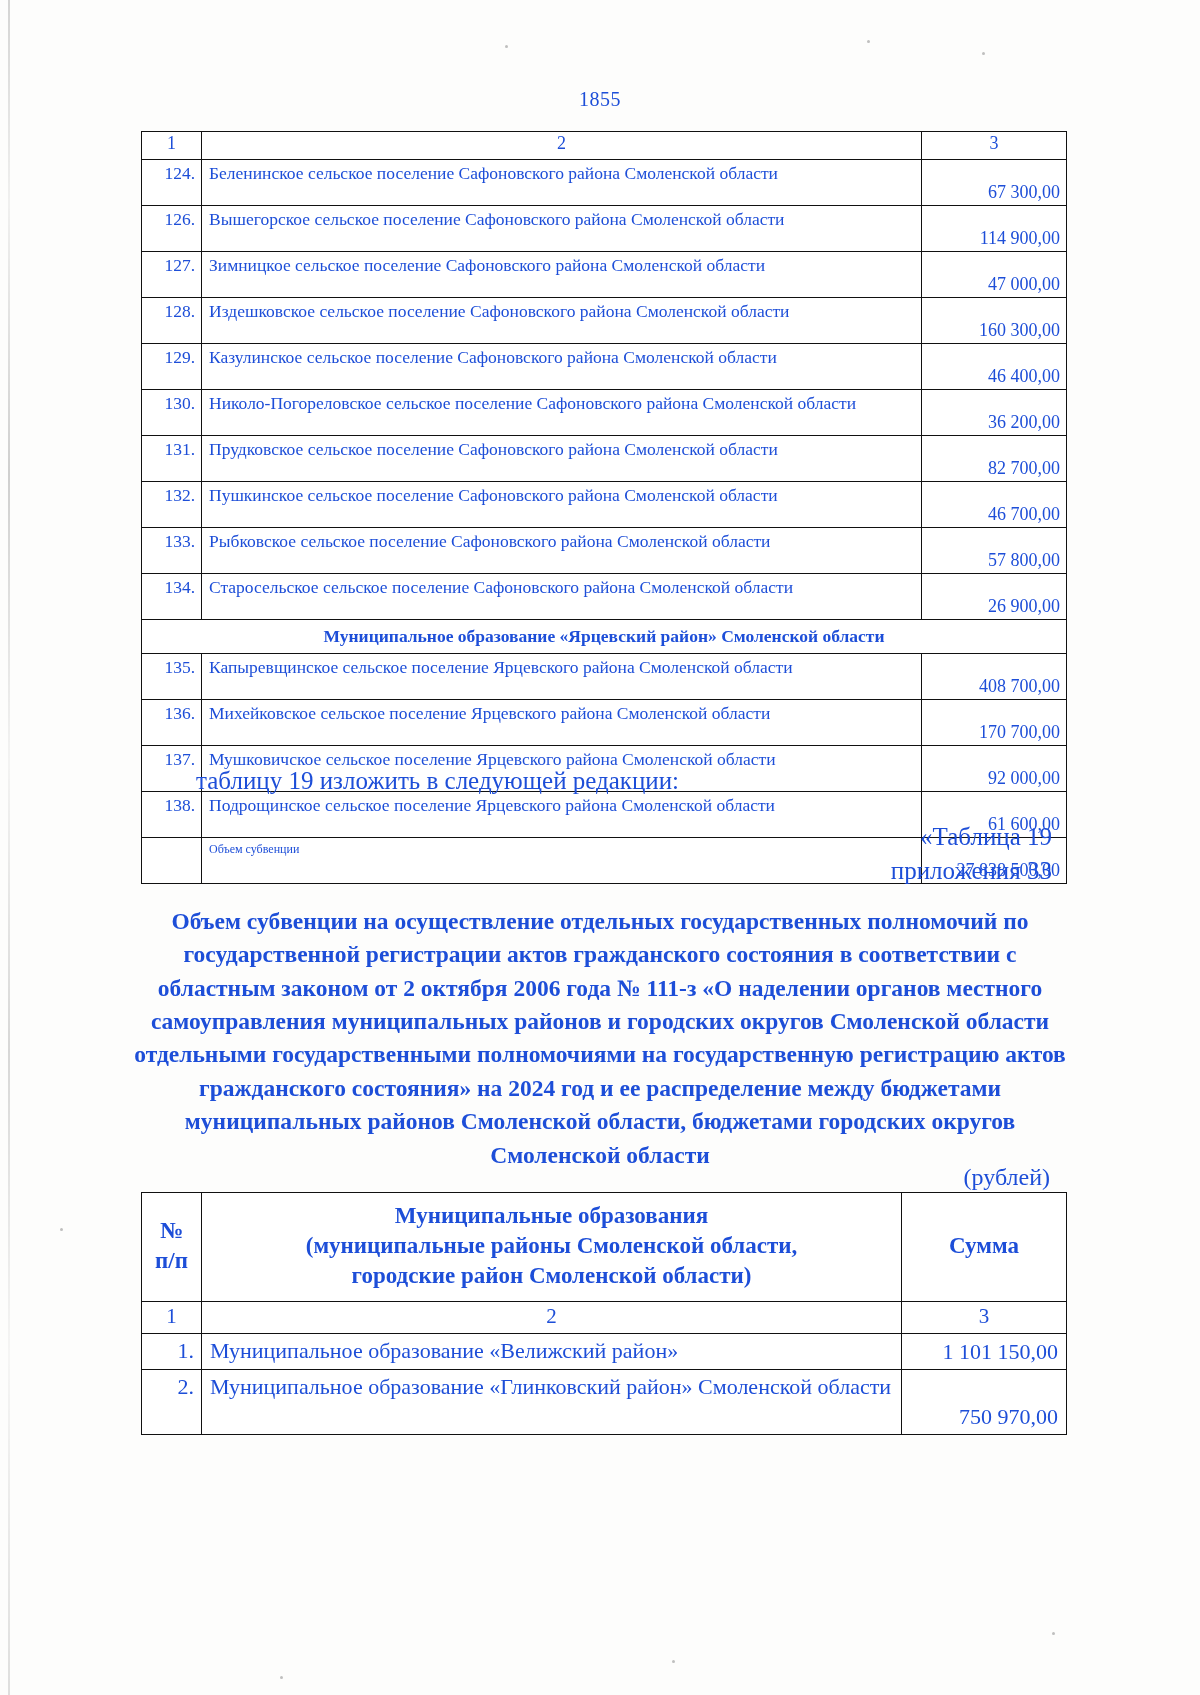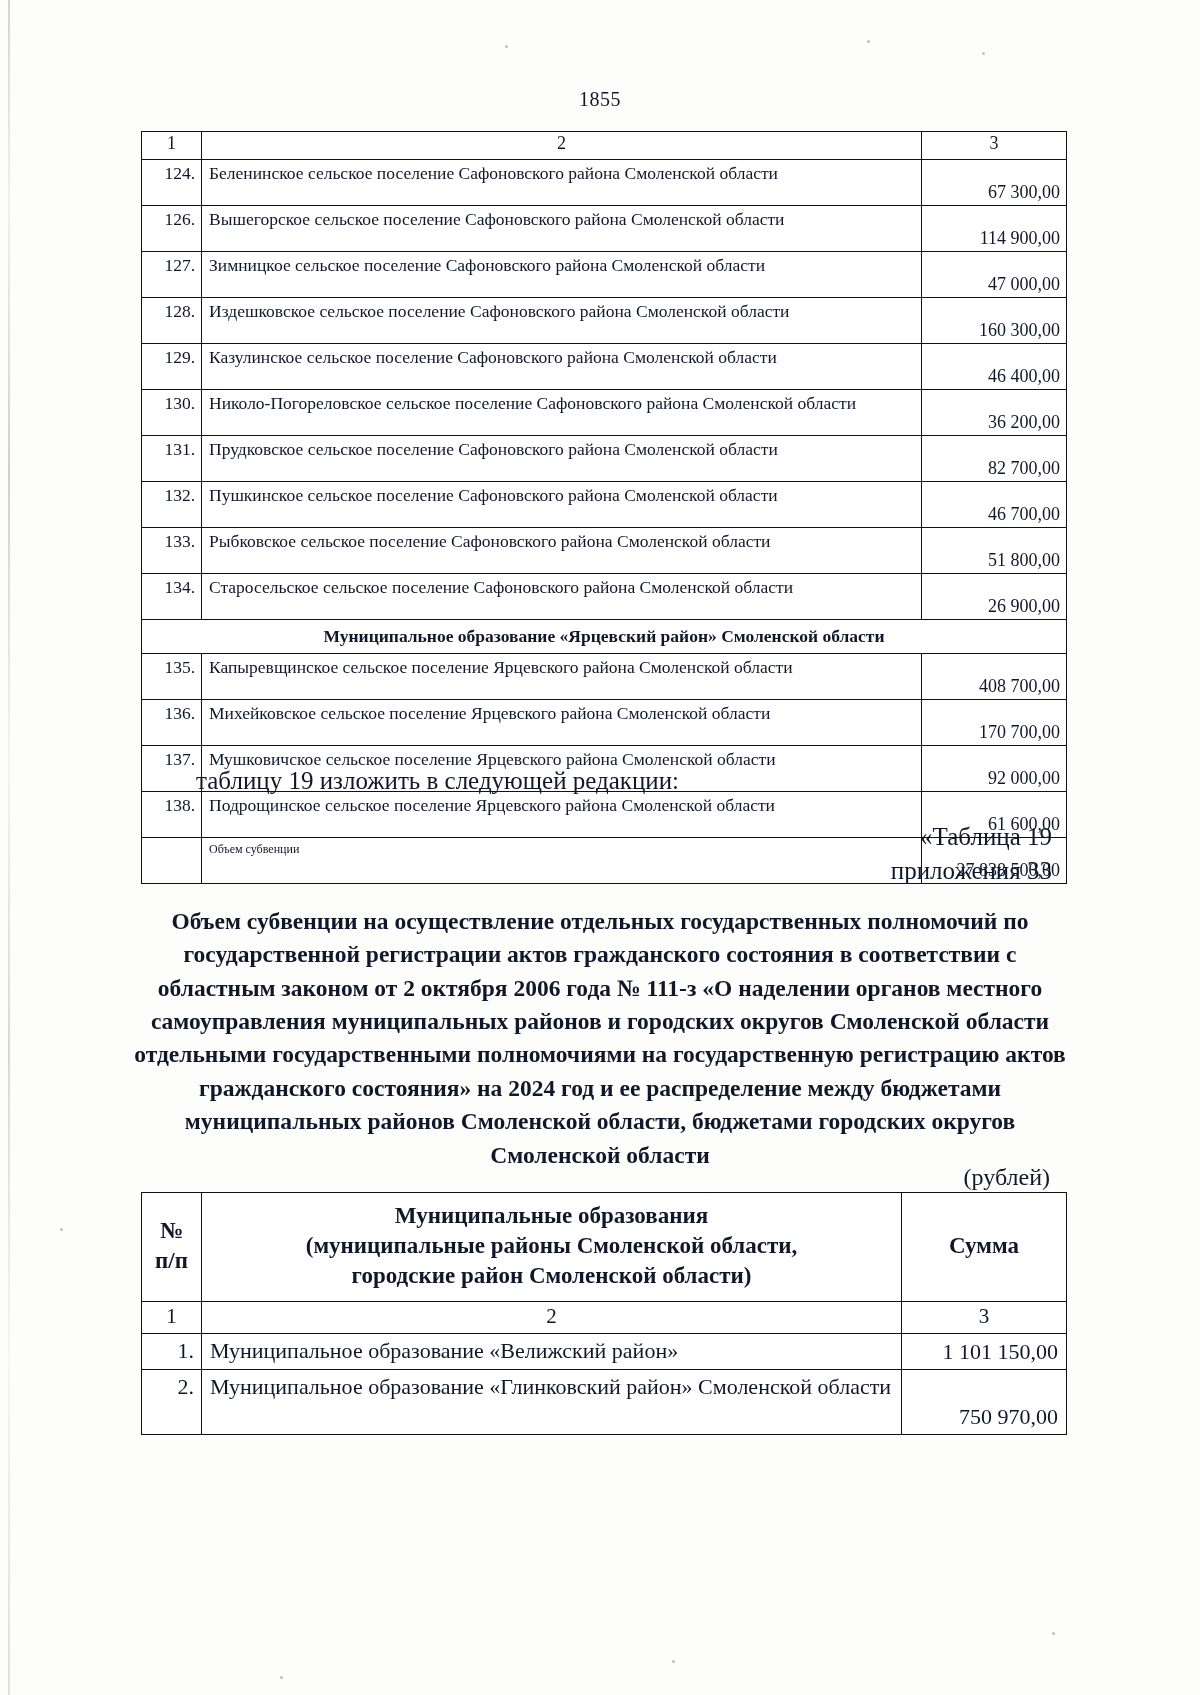--- a/index.html
+++ b/index.html
@@ -7,21 +7,21 @@
     padding: 0;
     background: #ffffff;
   }
   .page {
     position: relative;
     width: 1200px;
     height: 1695px;
     margin: 0 auto;
     background: #fdfdfc;
     font-family: "Liberation Serif", "DejaVu Serif", serif;
-    color: #0f172a;
+    color: #1d4ed8;
     overflow: hidden;
   }
 
   
   .scan-edge-left {
     position: absolute;
     left: 8px; top: 0;
     width: 2px; height: 1695px;
     background: linear-gradient(to bottom,
        rgba(0,0,0,0.16) 0%, rgba(0,0,0,0.05) 12%,
@@ -250,21 +250,21 @@
           <td class="sum">82 700,00</td>
         </tr>
         <tr>
           <td class="num">132.</td>
           <td class="name">Пушкинское сельское поселение Сафоновского района Смоленской области</td>
           <td class="sum">46 700,00</td>
         </tr>
         <tr>
           <td class="num">133.</td>
           <td class="name">Рыбковское сельское поселение Сафоновского района Смоленской области</td>
-          <td class="sum">51 800,00</td>
+          <td class="sum">57 800,00</td>
         </tr>
         <tr>
           <td class="num">134.</td>
           <td class="name">Старосельское сельское поселение Сафоновского района Смоленской области</td>
           <td class="sum">26 900,00</td>
         </tr>
 
         <tr>
           <td class="section" colspan="3">Муниципальное образование «Ярцевский район» Смоленской области</td>
         </tr>

